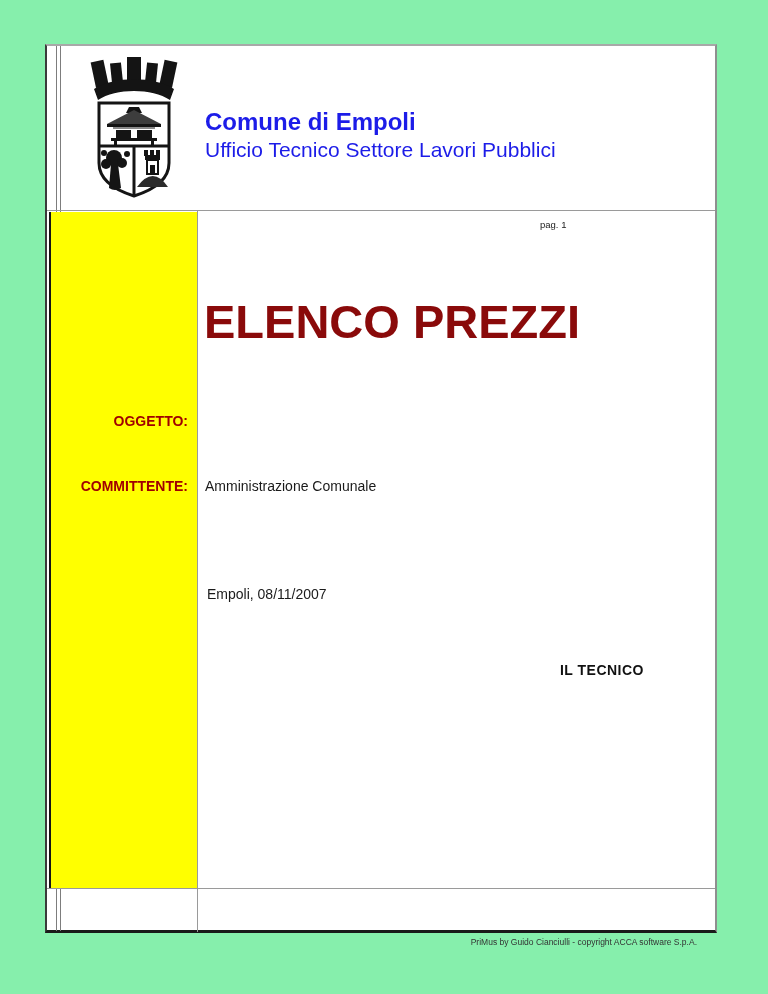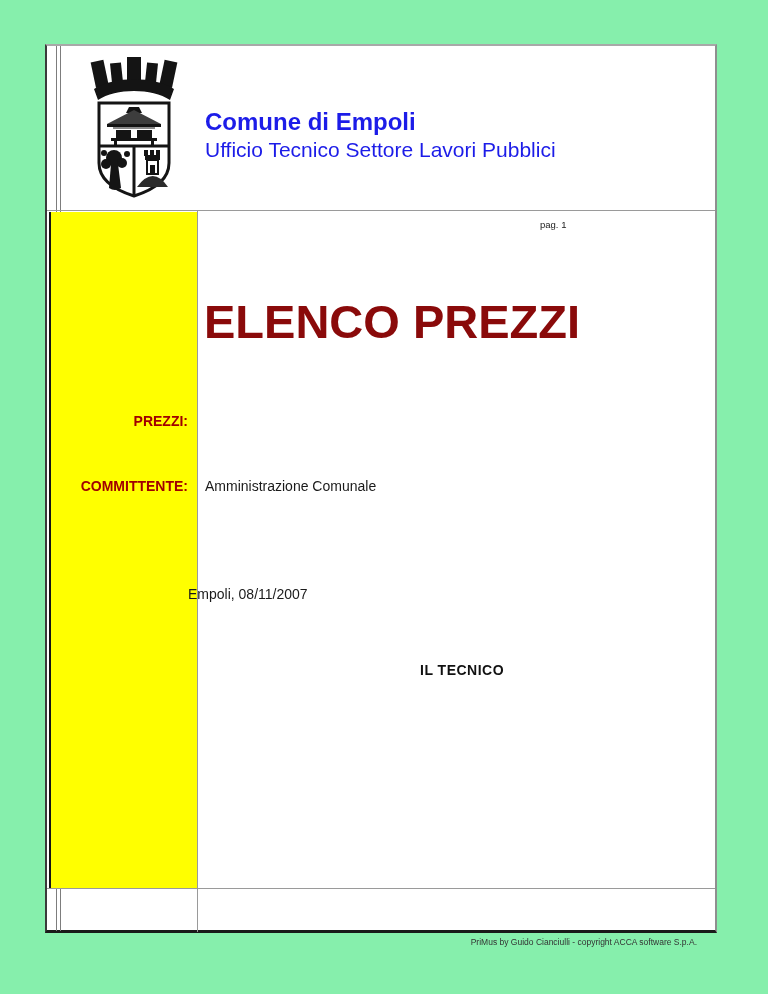--- a/index.html
+++ b/index.html
@@ -86,26 +86,26 @@
     font-size: 14px; font-weight: bold; color: #a00000;
     white-space: nowrap;
   }
   .field-value {
     left: 205px; width: 500px;
     font-size: 14px; color: #1a1a1a; white-space: nowrap;
   }
   .row-oggetto { top: 413px; }
   .row-committente { top: 478px; }
   .place-date {
-    left: 188px; top: 586px; width: 400px;
+    left: 207px; top: 586px; width: 400px;
     font-size: 14px; color: #1a1a1a; white-space: nowrap;
   }
   .signature {
     left: 420px; top: 662px; width: 224px;
-    text-align: left;
+    text-align: right;
     font-size: 14px; font-weight: bold; letter-spacing: 0.5px;
     color: #111111; white-space: nowrap;
   }
   .footer-credit {
     left: 340px; top: 937px; width: 357px;
     text-align: right; font-size: 8.5px; color: #333333;
     white-space: nowrap;
   }
 </style>
 </head>
@@ -170,21 +170,21 @@
 
   <div class="abs org-block">
     <div class="org-name">Comune di Empoli</div>
     <div class="org-dept">Ufficio Tecnico Settore Lavori Pubblici</div>
   </div>
 
   <div class="abs pag">pag. 1</div>
 
   <div class="abs doc-title">ELENCO PREZZI</div>
 
-  <div class="abs field-label row-oggetto">PREZZI:</div>
+  <div class="abs field-label row-oggetto">OGGETTO:</div>
 
   <div class="abs field-label row-committente">COMMITTENTE:</div>
   <div class="abs field-value row-committente">Amministrazione Comunale</div>
 
   <div class="abs place-date">Empoli, 08/11/2007</div>
 
   <div class="abs signature">IL TECNICO</div>
 
   <div class="abs footer-credit">PriMus by Guido Cianciulli - copyright ACCA software S.p.A.</div>
 

